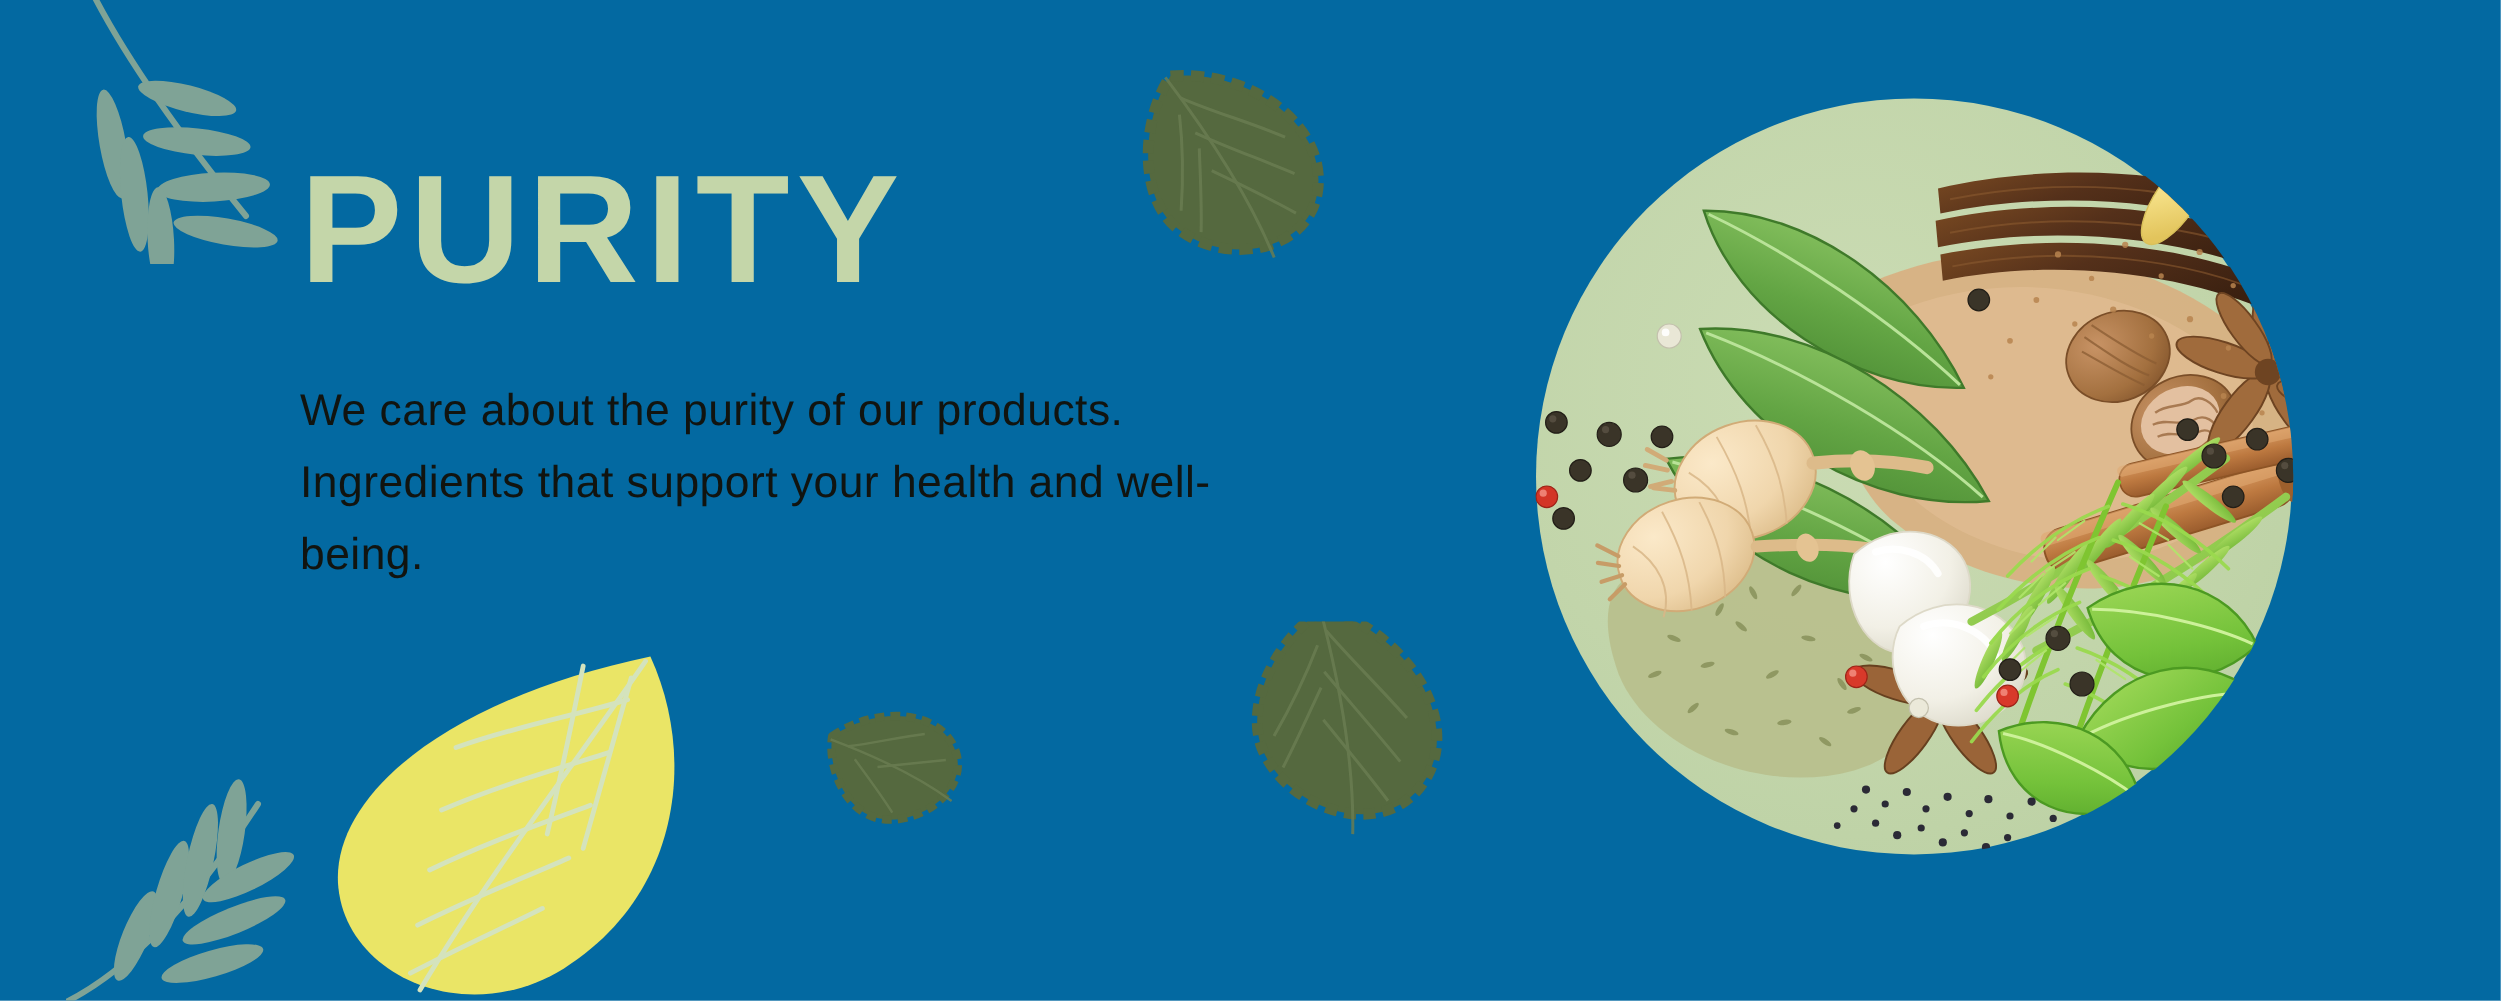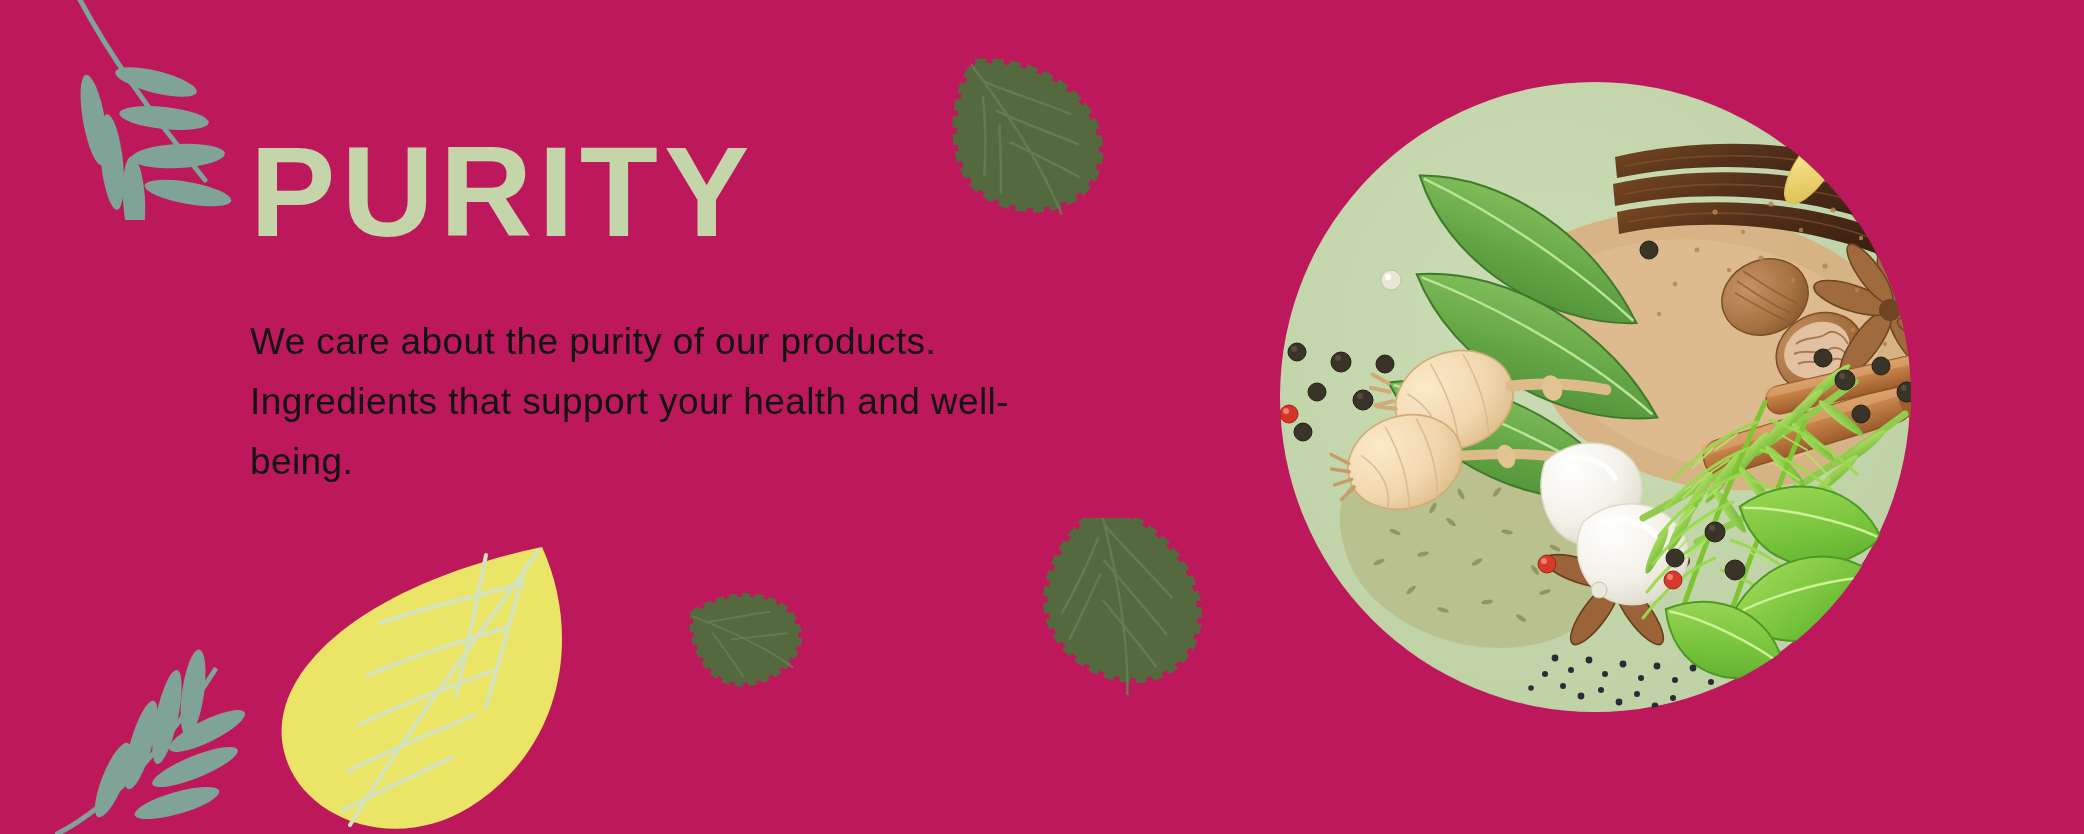--- a/index.html
+++ b/index.html
@@ -8,21 +8,21 @@
   html, body {
     width:2084px; height:834px;
     overflow:hidden;
     font-family:"Liberation Sans", sans-serif;
   }
 
   #banner {
     position:relative;
     width:2084px;
     height:834px;
-    background:#be185d;
+    background:#0369a1;
     overflow:hidden;
   }
 
   
   .text-block {
     position:absolute;
     left:250px;
     top:128px;
     width:900px;
     z-index:20;

